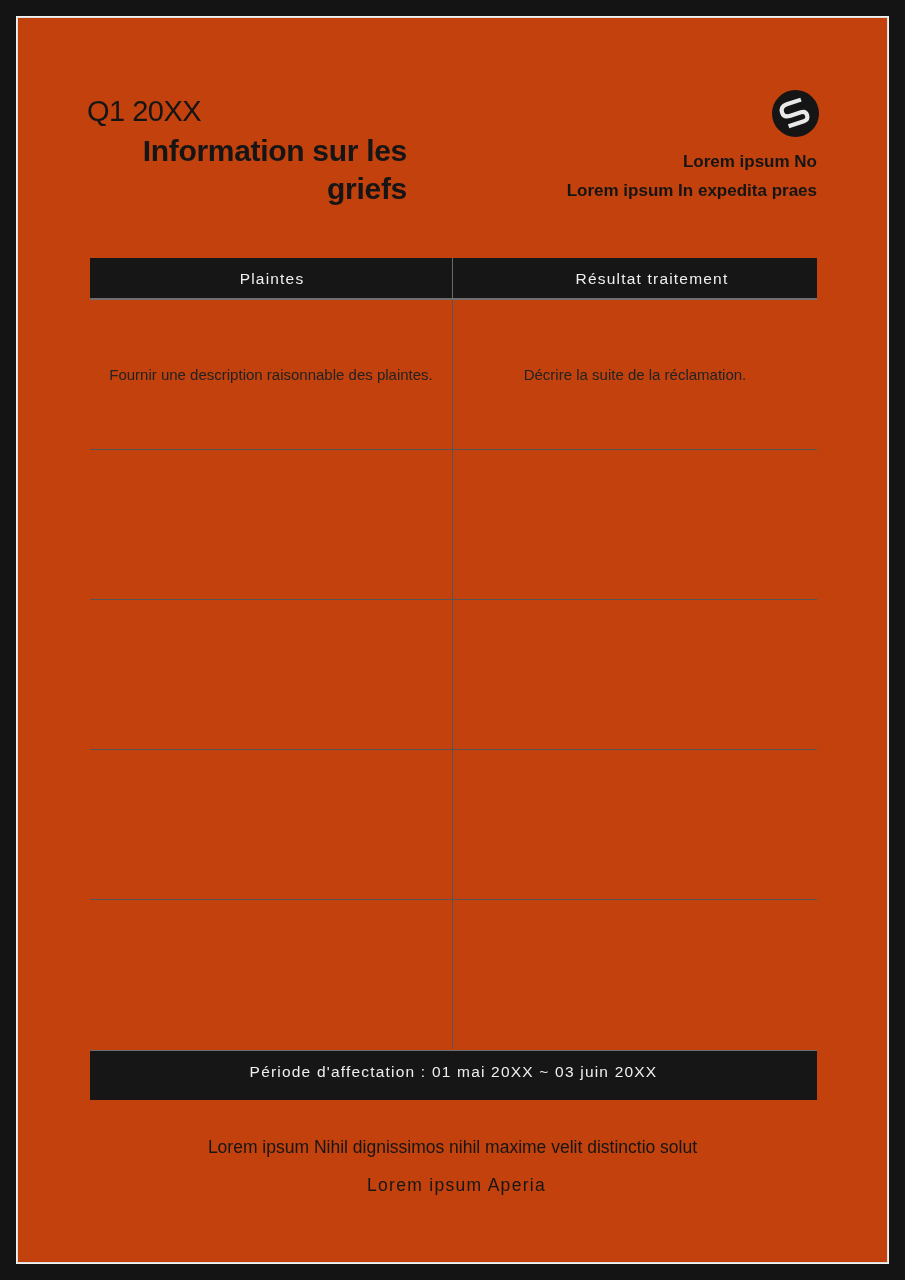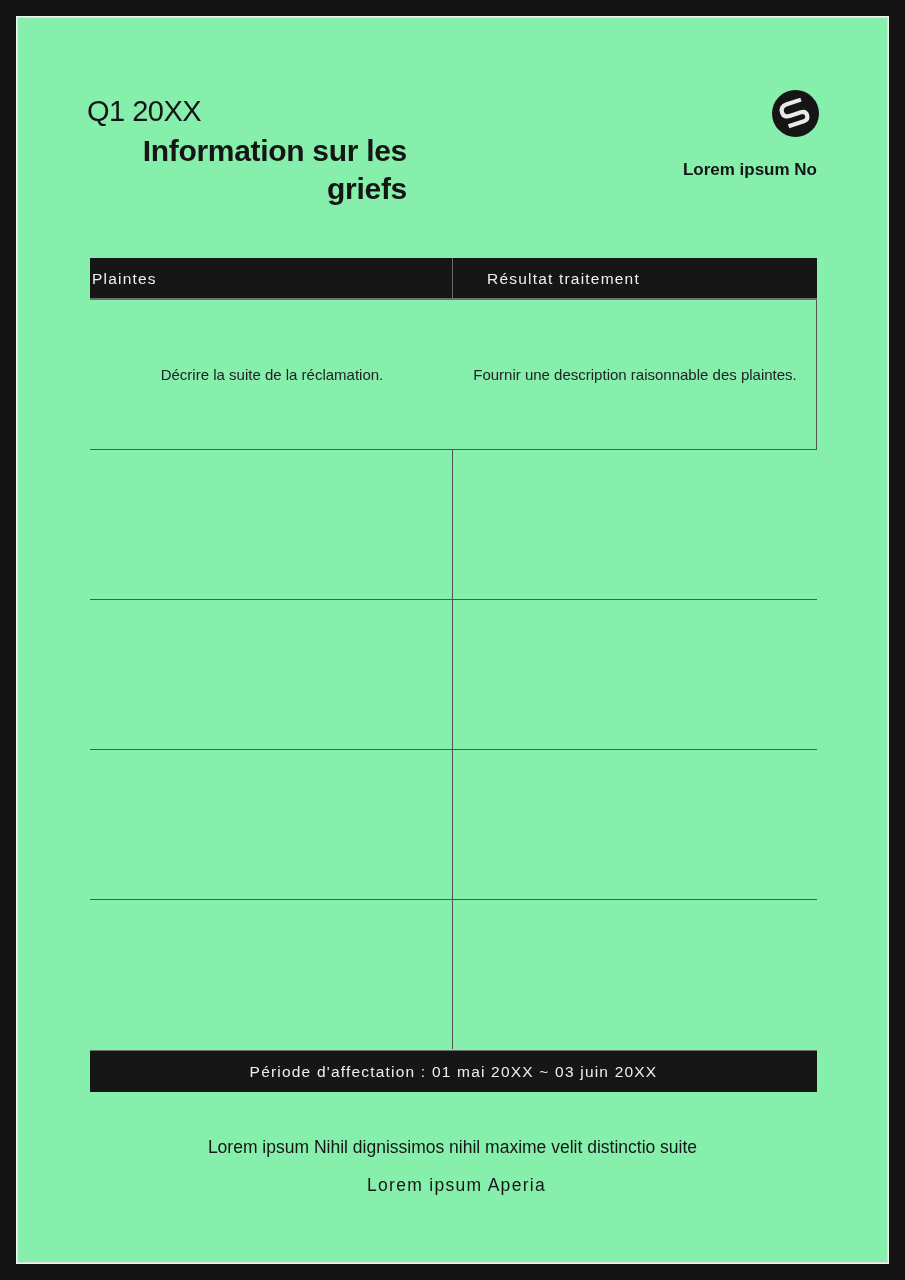--- a/index.html
+++ b/index.html
@@ -6,21 +6,21 @@
     html, body {
       width: 905px; height: 1280px;
       background: #141414;
       font-family: "Liberation Sans", "DejaVu Sans", sans-serif;
       overflow: hidden;
     }
     .page {
       position: absolute;
       left: 16px; top: 16px;
       width: 873px; height: 1248px;
-      background: #86efac;
+      background: #c2410c;
       border: 1px solid #f3f3f3;
       box-shadow: inset 0 0 0 1px #dedede;
     }
     .q-label {
       position: absolute;
       left: 70px; top: 78px;
       font-size: 29px;
       font-weight: 300;
       color: #151515;
       letter-spacing: -0.5px;
@@ -43,33 +43,34 @@
       width: 47px; height: 47px;
     }
     .header-right {
       position: absolute;
       right: 71px; top: 134px;
       text-align: right;
       color: #151515;
       font-weight: 700;
       font-size: 17px;
     }
-    .header-right .line1 { line-height: 22px; margin-top: 8px; }
+    .header-right .line1 { line-height: 22px; }
     .header-right .line2 { line-height: 22px; margin-top: 7px; }
 
     .table {
       position: absolute;
       left: 73px; top: 241px;
       width: 727px;
     }
     .thead {
       display: flex;
       height: 42px;
       background: #161616;
       border-bottom: 2px solid #6f6f6f;
+      text-align: center;
     }
     .thead .th {
       color: #f0f0f0;
       font-size: 15.5px;
       letter-spacing: 1.2px;
       font-weight: 400;
       line-height: 42px;
       padding-left: 2px;
     }
     .thead .th.c1 { width: 363px; border-right: 1.5px solid #6a6a6a; }
@@ -89,21 +90,21 @@
       padding-bottom: 2px;
     }
     .td.c1 { width: 363px; border-right: 1.5px solid #555; }
     .td.c2 { flex: 1; }
     .trow.first { height: 150px; }
     .trow.first .td { align-items: flex-start; padding-top: 66px; }
 
     .period-bar {
       position: absolute;
       left: 73px; top: 1033px;
-      width: 727px; height: 42px;
+      width: 727px; height: 50px;
       background: #161616;
       color: #efefef;
       font-size: 15.5px;
       letter-spacing: 1.2px;
       text-align: center;
       line-height: 42px;
       border-top: 1.5px solid #6f6f6f;
     }
     .footer-line1 {
       position: absolute;
@@ -133,30 +134,31 @@
 
   <div class="logo">
     <svg width="47" height="47" viewBox="0 0 47 47">
       <circle cx="23.5" cy="23.5" r="23.5" fill="#151515"></circle>
       <path d="M33 12 L18 12 Q11 12 11 18.5 Q11 24 18 24 L29 24 Q34 24 34 28.5 Q34 33.5 29 33.5 L13 33.5" fill="none" stroke="#e9e9e9" stroke-width="4.2" stroke-linecap="butt" transform="rotate(-18 23.5 23.5)"></path>
     </svg>
   </div>
 
   <div class="header-right">
     <div class="line1">Lorem ipsum No</div>
+    <div class="line2">Lorem ipsum In expedita praes</div>
   </div>
 
   <div class="table">
     <div class="thead">
       <div class="th c1">Plaintes</div>
       <div class="th c2">Résultat traitement</div>
     </div>
     <div class="trow first">
+      <div class="td c1">Fournir une description raisonnable des plaintes.</div>
       <div class="td c2">Décrire la suite de la réclamation.</div>
-      <div class="td c1">Fournir une description raisonnable des plaintes.</div>
     </div>
     <div class="trow">
       <div class="td c1"></div>
       <div class="td c2"></div>
     </div>
     <div class="trow">
       <div class="td c1"></div>
       <div class="td c2"></div>
     </div>
     <div class="trow">
@@ -164,16 +166,16 @@
       <div class="td c2"></div>
     </div>
     <div class="trow last">
       <div class="td c1"></div>
       <div class="td c2"></div>
     </div>
   </div>
 
   <div class="period-bar">Période d'affectation : 01 mai 20XX ~ 03 juin 20XX</div>
 
-  <div class="footer-line1">Lorem ipsum Nihil dignissimos nihil maxime velit distinctio suite</div>
+  <div class="footer-line1">Lorem ipsum Nihil dignissimos nihil maxime velit distinctio solut</div>
   <div class="footer-line2">Lorem ipsum Aperia</div>
 
 </div>
 
 </body></html>

